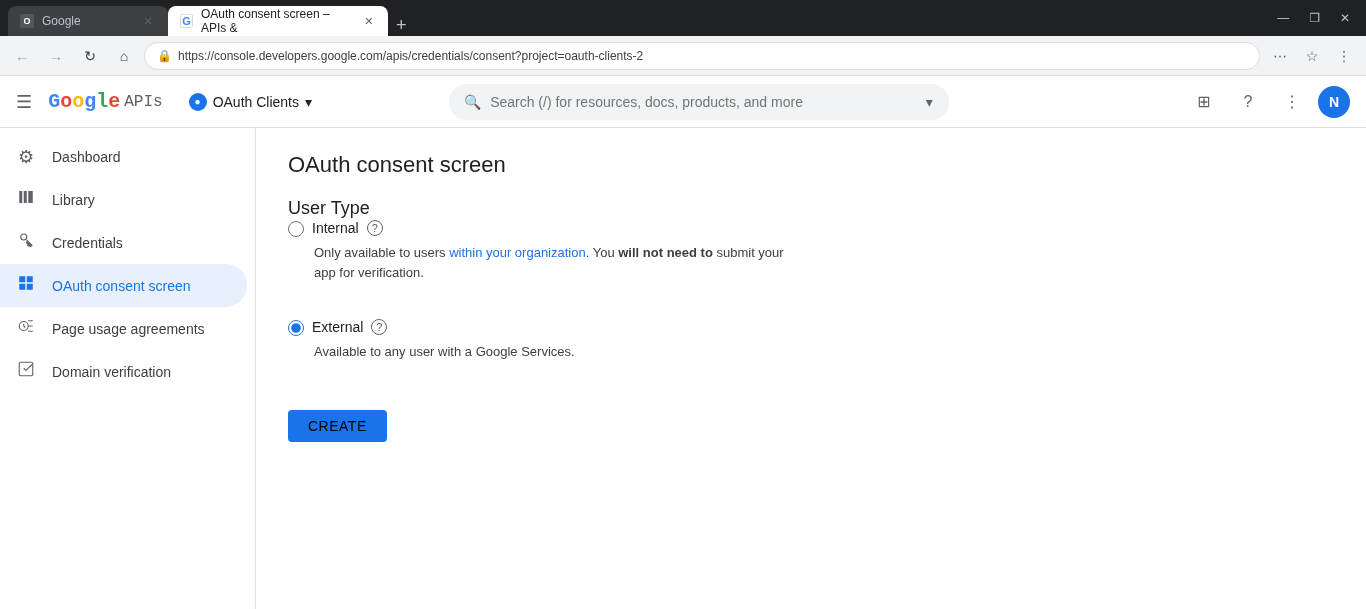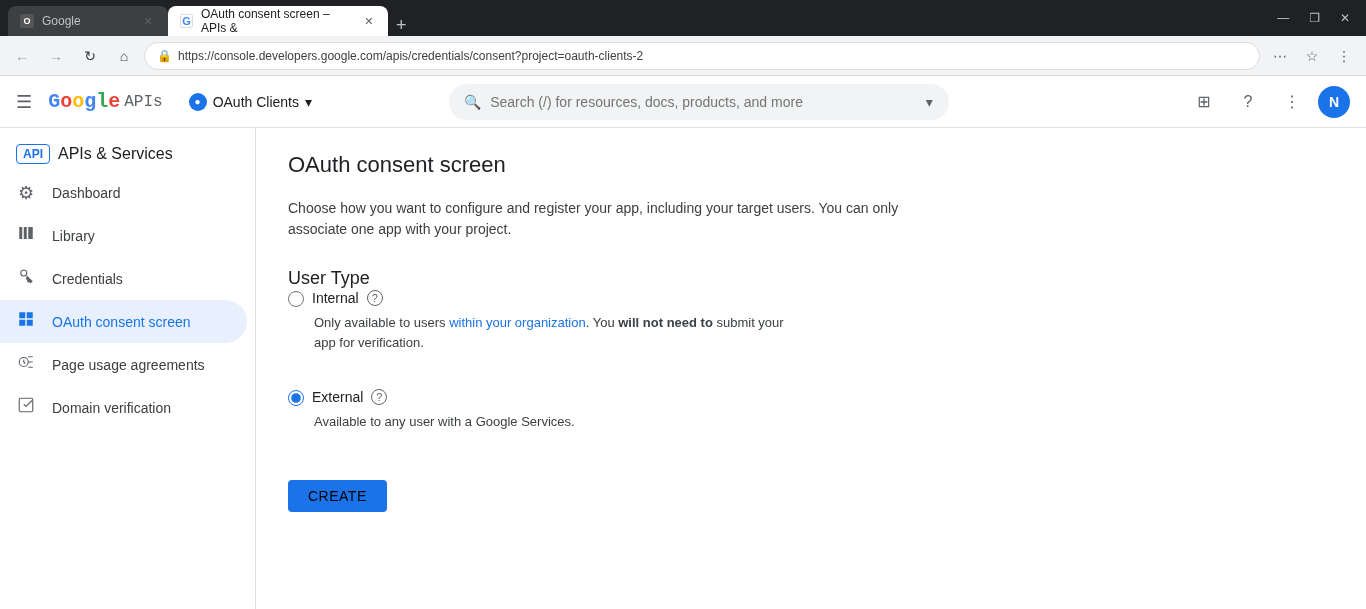--- a/index.html
+++ b/index.html
@@ -428,24 +428,20 @@
     <div class="header-icon-btn">⊞</div>
     <div class="header-icon-btn">?</div>
     <div class="header-icon-btn">⋮</div>
     <div class="avatar">N</div>
   </div>
 </div>
 
 <div class="main-layout">
 
   <div class="sidebar">
-    <div class="api-label">
-      <span class="api-badge">API</span>
-      <span class="api-text">APIs &amp; Services</span>
-    </div>
 
     <div class="sidebar-item">
       <span class="sidebar-icon">⚙</span>
       <span>Dashboard</span>
     </div>
     <div class="sidebar-item">
       <span class="sidebar-icon">
         <svg width="18" height="18" viewBox="0 0 24 24" fill="#5f6368">
             <rect x="3" y="4" width="4" height="16"></rect>
             <rect x="9" y="4" width="4" height="16"></rect>
@@ -490,21 +486,20 @@
             <rect x="3" y="3" width="18" height="18" rx="2"></rect>
             <polyline points="9 11 12 14 20 6"></polyline>
           </svg>
       </span>
       <span>Domain verification</span>
     </div>
   </div>
 
   <div class="content-area">
     <h1 class="page-title">OAuth consent screen</h1>
-    <p class="description">Choose how you want to configure and register your app, including your target users. You can only associate one app with your project.</p>
 
     <h2 class="section-title">User Type</h2>
 
     
     <div class="radio-option">
       <div>
         <div class="radio-row">
           <input class="radio-input" type="radio" name="user-type" id="radio-internal" style="">
           <label class="radio-label" for="radio-internal">Internal</label>
           <span class="help-icon">?</span>

